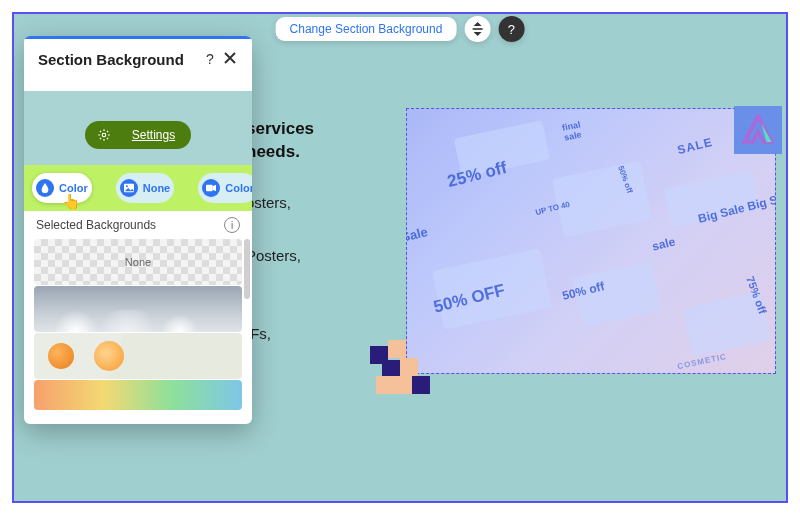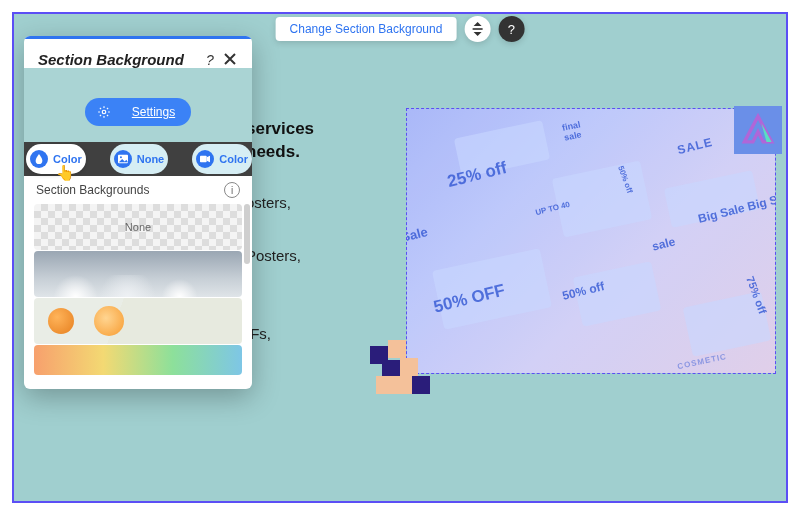--- a/index.html
+++ b/index.html
@@ -25,21 +25,21 @@
     top: 2px;
     left: 50%;
     transform: translateX(-50%);
     display: flex;
     align-items: center;
     gap: 8px;
     z-index: 30;
   }
   .pill-btn {
     background: #fff;
-    border-radius: 4px;
+    border-radius: 9px;
     padding: 5px 14px;
     font-size: 12px;
     color: #2f74f0;
     box-shadow: 0 2px 6px rgba(0,0,0,0.15);
     cursor: pointer;
     white-space: nowrap;
   }
   .circ-btn {
     width: 26px; height: 26px;
     background: #fff;
@@ -142,53 +142,52 @@
     background: #fff;
     border-radius: 6px;
     box-shadow: 0 8px 28px rgba(0,0,0,0.28);
     z-index: 50;
     overflow: hidden;
   }
   .panel-top-accent {
     height: 3px; background:#2f74f0;
   }
   .panel-header {
-    display:flex; align-items:flex-end;
-    padding: 12px 12px 0 14px;
-    font-style: italic;
+    display:flex; align-items:flex-start;
+    padding: 12px 12px 23px 14px;
   }
   .panel-title {
     font-size: 15px; font-weight:700; color:#222;
     flex:1;
   }
   .hdr-icon {
     width:20px; text-align:center;
     font-size:14px; color:#333; cursor:pointer;
   }
   .panel-body {
     background:#aad4d4;
     padding: 30px 0 16px 0;
     display:flex; justify-content:center;
   }
   .settings-btn{
-    background:#3b82f6;
+    background:#4d7c0f;
     color:#fff;
     border-radius: 18px;
     padding: 7px 16px 7px 12px;
     font-size: 12px;
     display:inline-flex; align-items:center; gap:21px;
     cursor:pointer;
     text-decoration:underline;
   }
   .settings-btn svg{ width:14px; height:14px; }
 
   .tab-row {
     display:flex; gap:24px;
-    padding: 2px;
-    background:#404040;
+    padding: 8px;
+    background:#bef264;
   }
   .tab {
     flex:1;
     background:#d6eef4;
     border-radius:18px;
     padding:6px 4px;
     display:flex; align-items:center; justify-content:center; gap:5px;
     font-size:11px; color:#2f74f0; font-weight:600;
     cursor:pointer;
     position:relative;
@@ -389,21 +388,21 @@
           <svg width="10" height="10" viewBox="0 0 12 10">
               <rect x="0" y="1" width="8" height="8" rx="1" fill="#fff"></rect>
               <path d="M8 3 L12 1 L12 9 L8 7 Z" fill="#fff"></path>
             </svg>
         </span>
         <span>Color</span>
       </div>
     </div>
 
     <div class="selected-row">
-      <span>Section Backgrounds</span>
+      <span>Selected Backgrounds</span>
       <span class="info-icn">i</span>
     </div>
 
     <div class="thumbs">
       <div class="scroll-track"></div>
       <div class="thumb checker">
         <span>None</span>
       </div>
       <div class="thumb mountains"></div>
       <div class="thumb oranges"></div>

